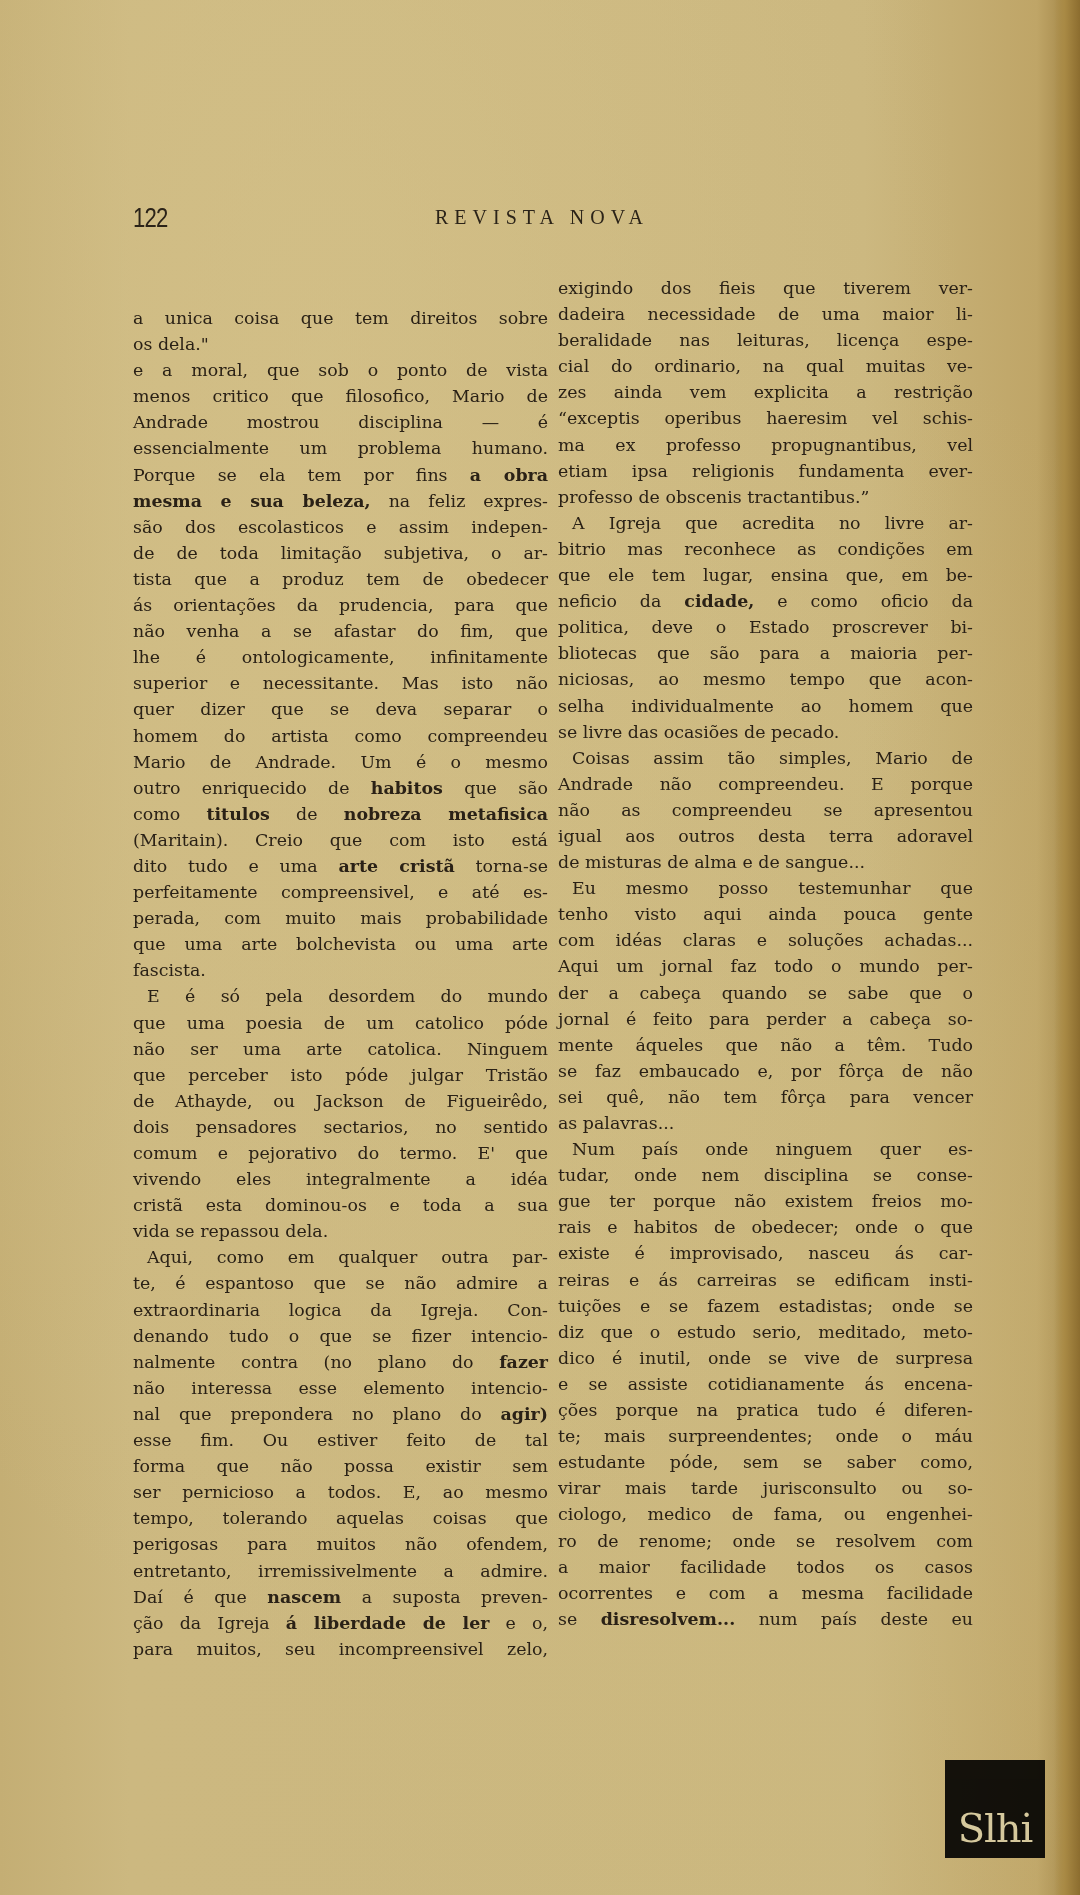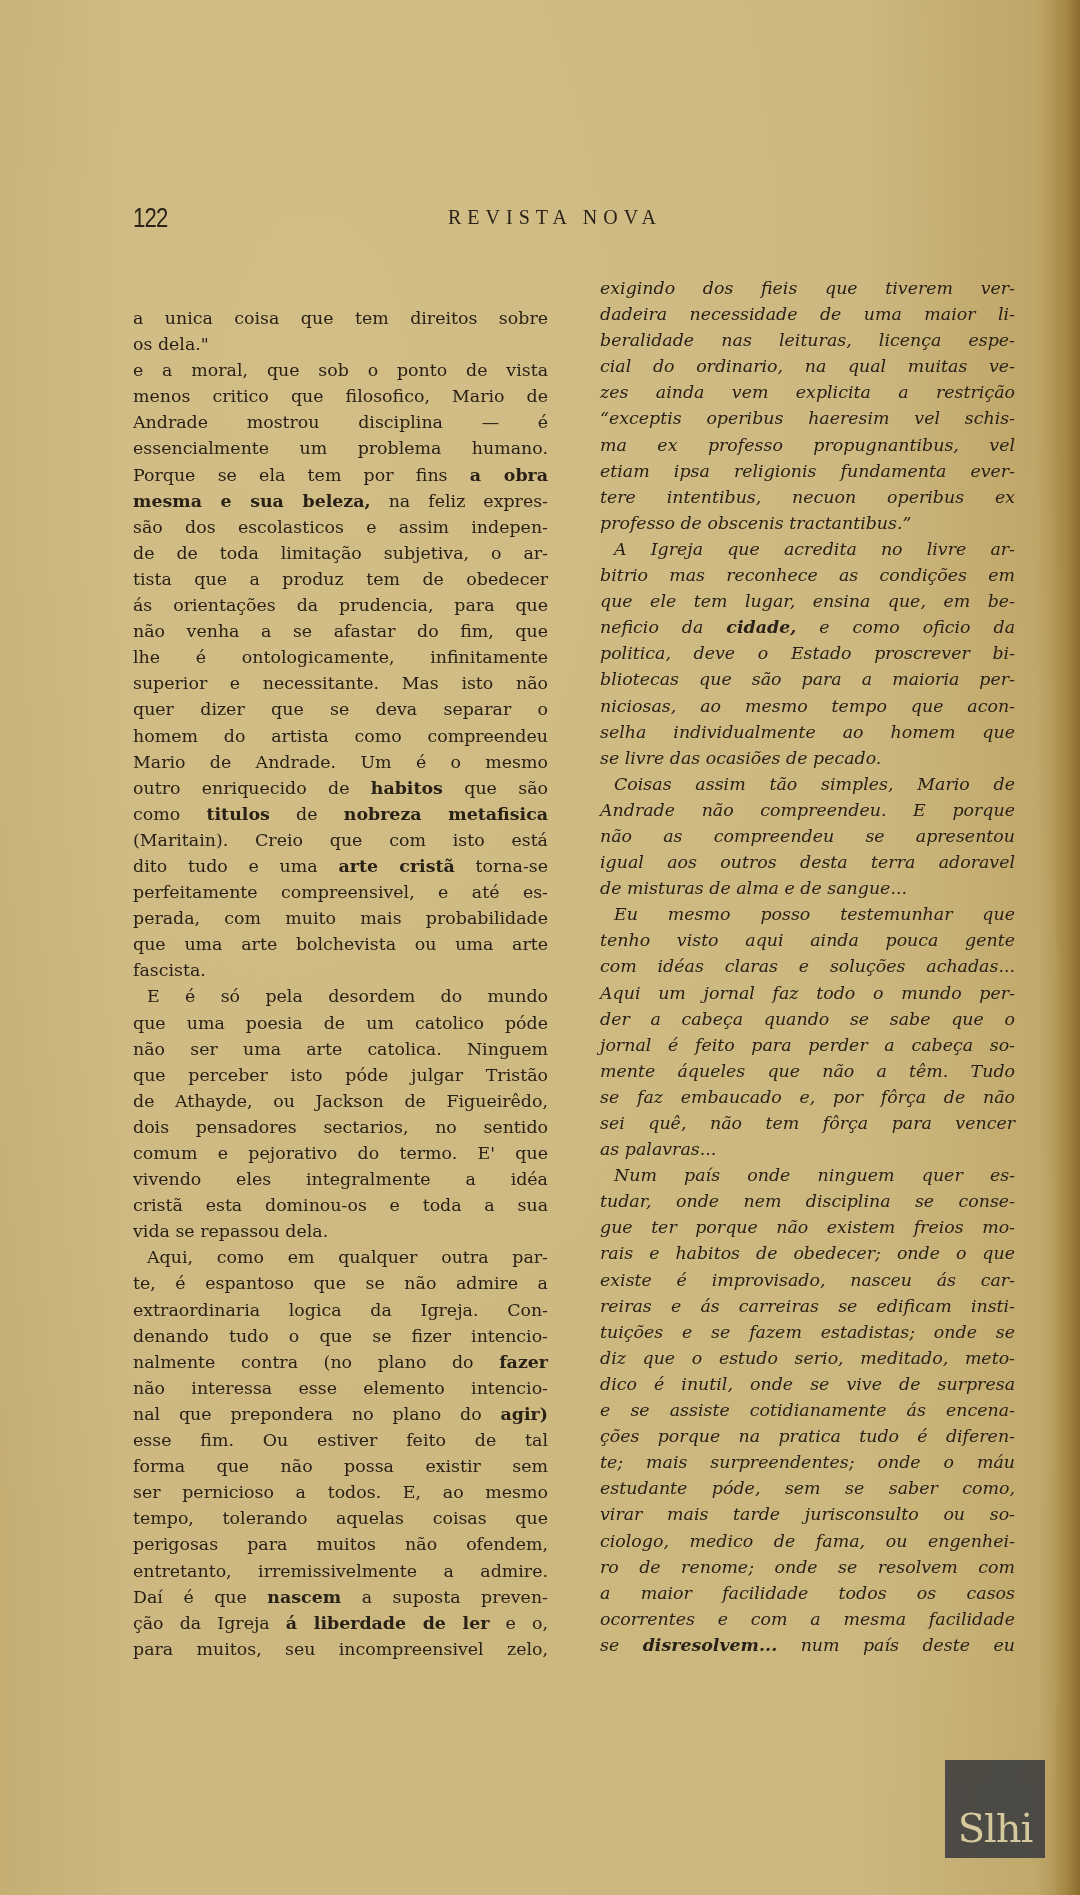--- a/index.html
+++ b/index.html
@@ -18,38 +18,38 @@
     background: linear-gradient(90deg, rgba(160,128,60,0) 0%, #a98a45 40%, #8c6d2f 100%);
   }
   .header { position: absolute; top: 203px; left: 133px; width: 800px; height: 30px; }
   .page-number {
     position: absolute; left: 0; top: 0;
     font-family: "Liberation Sans", sans-serif; font-size: 27px; color: #2b2318;
     transform: scaleX(0.82); transform-origin: left top; letter-spacing: -1px;
   }
   .running-title {
     position: absolute; left: 302px; top: 3px;
-    font-family: "Liberation Serif", serif; font-size: 20px; letter-spacing: 6px; color: #2b2318; margin-left: 13px;
+    font-family: "Liberation Serif", serif; font-size: 20px; letter-spacing: 6px; color: #2b2318;
   }
   .column {
     position: absolute; top: 275px; width: 415px;
     font-size: 17.4px; line-height: 26.1px;
   }
   .col-left { left: 133px; margin-top: 30px; }
-  .col-right { left: 600px; font-style: italic; }
+  .col-right { left: 558px; }
   .line {
     display: block; white-space: nowrap; text-align: justify; text-align-last: justify;
     height: 26.1px; overflow: visible;
   }
   .line.last { text-align-last: left; }
   .line.indent { padding-left: 14px; }
   .line b { font-weight: bold; }
   .watermark {
     position: absolute; left: 945px; top: 1760px; width: 100px; height: 98px;
-    background: #404040; opacity: 0.9;
+    background: #000000; opacity: 0.9;
     display: flex; align-items: flex-end; justify-content: center;
   }
   .watermark span {
     font-family: "DejaVu Serif", serif; color: #d8cca2; font-size: 40px; line-height: 1;
     margin-bottom: 10px; letter-spacing: -1px;
   }
 </style>
 </head>
 <body>
 
@@ -116,21 +116,20 @@
   </div>
 <div class="column col-right" id="col-right">
     <span class="line">exigindo dos fieis que tiverem ver-</span>
     <span class="line">dadeira necessidade de uma maior li-</span>
     <span class="line">beralidade nas leituras, licença espe-</span>
     <span class="line">cial do ordinario, na qual muitas ve-</span>
     <span class="line">zes ainda vem explicita a restrição</span>
     <span class="line">“exceptis operibus haeresim vel schis-</span>
     <span class="line">ma ex professo propugnantibus, vel</span>
     <span class="line">etiam ipsa religionis fundamenta ever-</span>
-    <span class="line">tere intentibus, necuon operibus ex</span>
     <span class="line last">professo de obscenis tractantibus.”</span>
     <span class="line indent">A Igreja que acredita no livre ar-</span>
     <span class="line">bitrio mas reconhece as condições em</span>
     <span class="line">que ele tem lugar, ensina que, em be-</span>
     <span class="line">neficio da <b>cidade,</b> e como oficio da</span>
     <span class="line">politica, deve o Estado proscrever bi-</span>
     <span class="line">bliotecas que são para a maioria per-</span>
     <span class="line">niciosas, ao mesmo tempo que acon-</span>
     <span class="line">selha individualmente ao homem que</span>
     <span class="line last">se livre das ocasiões de pecado.</span>

